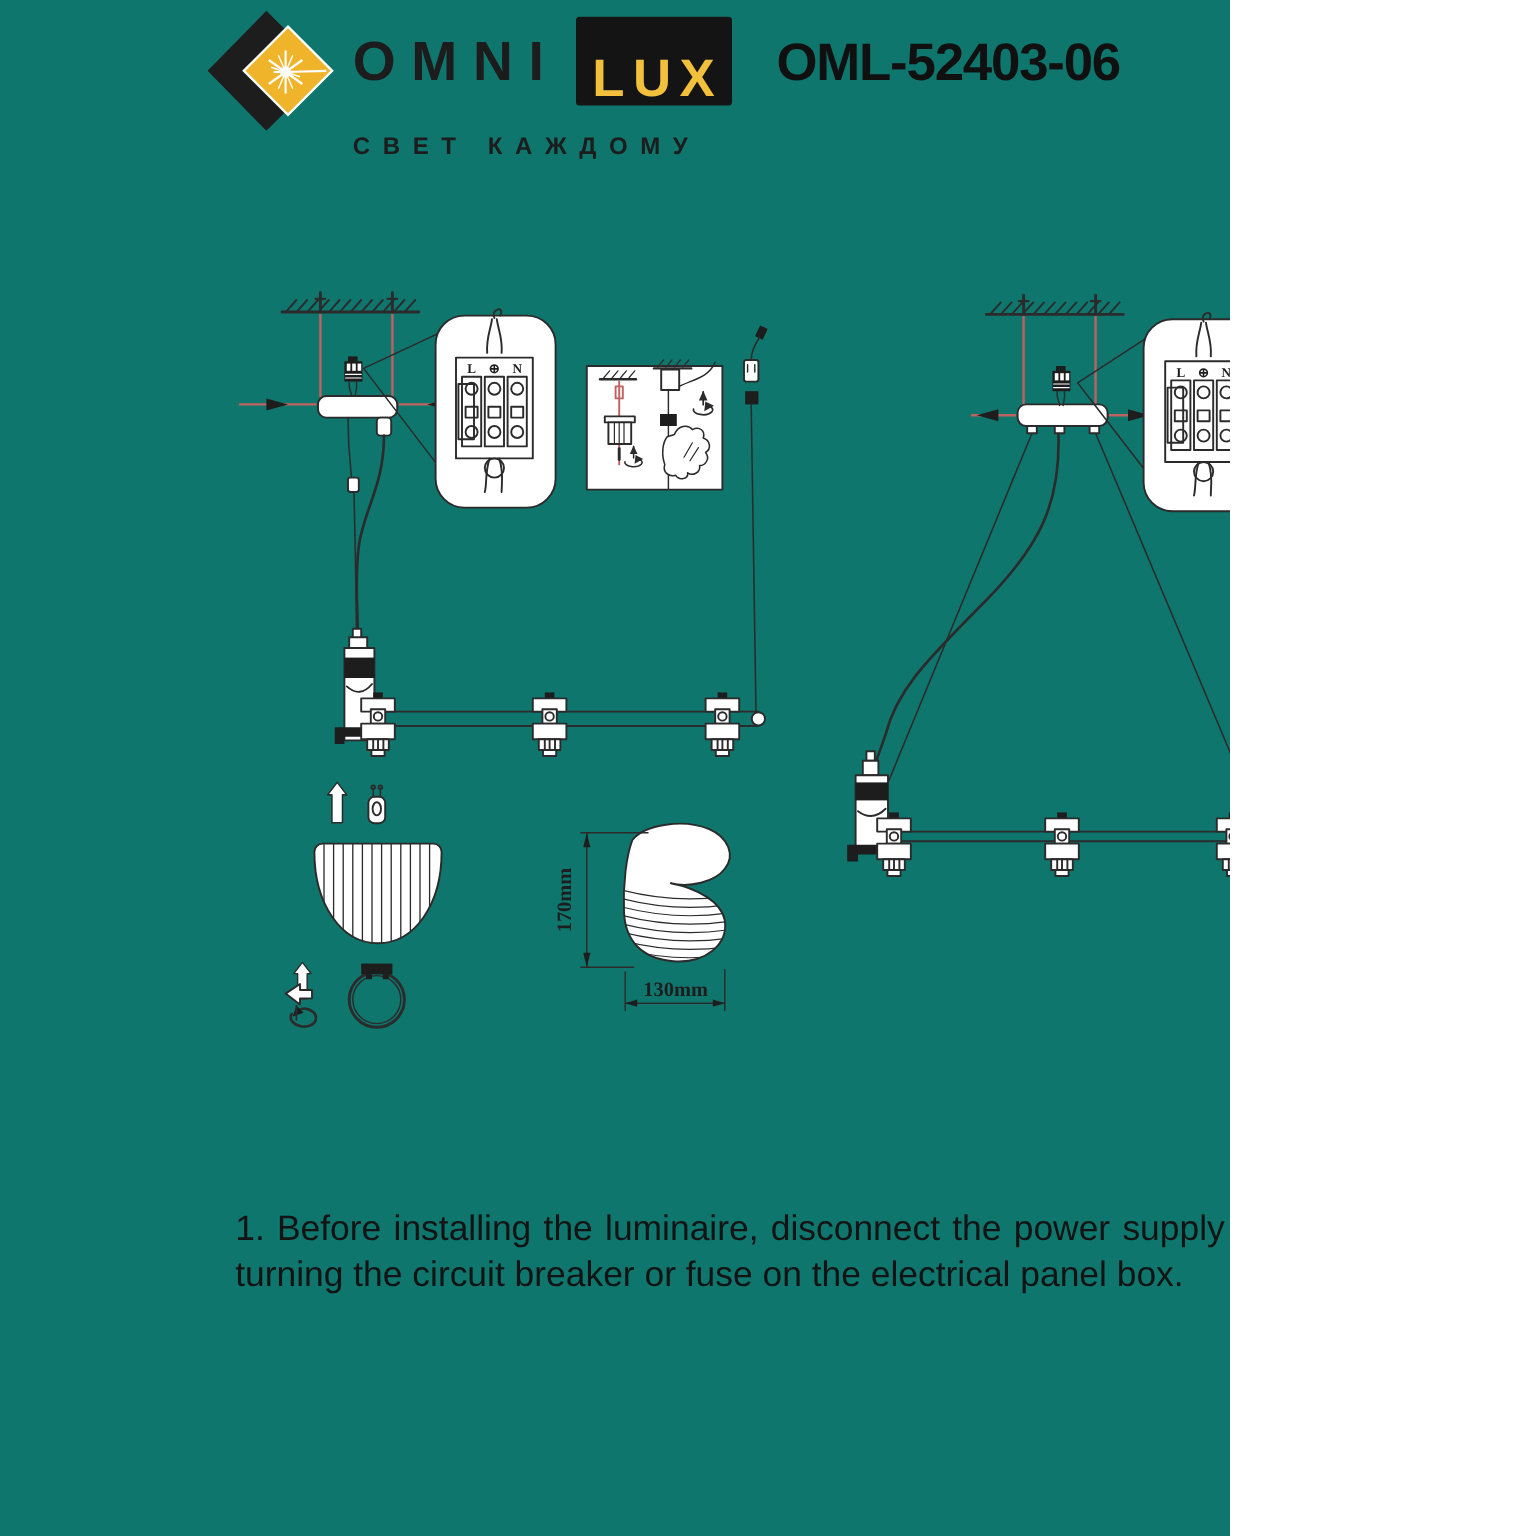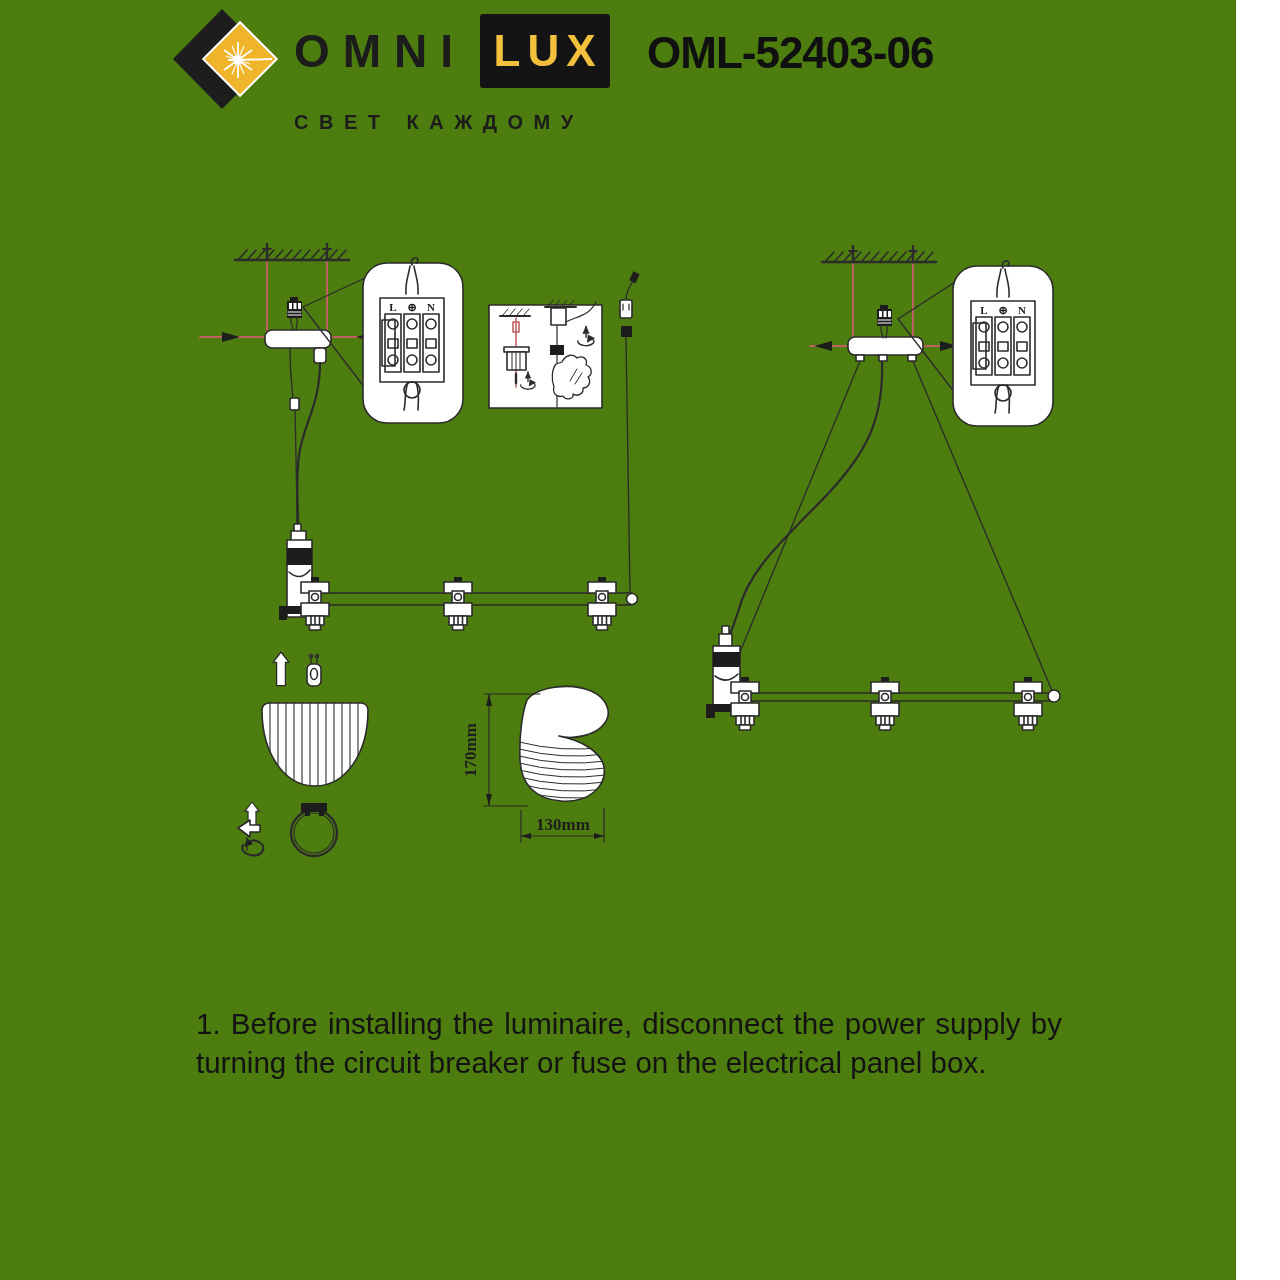--- a/index.html
+++ b/index.html
@@ -1,23 +1,23 @@
 <!DOCTYPE html>
 <html><head>
 <meta charset="utf-8">
 <style>
   html,body{margin:0;padding:0;background:#ffffff;}
-  .page{position:relative;width:1236px;height:1280px;background:#4d7c0f;overflow:hidden;
+  .page{position:relative;width:1025px;height:1280px;background:#0f766e;overflow:hidden;
         font-family:"Liberation Sans",sans-serif;color:#1d1d1d;}
   
   .logo-icon{position:absolute;left:162px;top:8px;}
   .brand{position:absolute;left:294px;top:14px;}
   .brand-row{display:flex;align-items:center;gap:14px;}
   .brand-omni{font-size:46px;font-weight:bold;letter-spacing:13px;color:#1c1c1c;line-height:1;}
-  .lux-box{background:#141414;width:130px;height:74px;display:flex;align-items:center;justify-content:center;border-radius:3px;}
+  .lux-box{background:#141414;width:130px;height:74px;display:flex;align-items:flex-end;justify-content:center;border-radius:3px;}
   .brand-lux{font-size:44px;font-weight:bold;letter-spacing:7px;color:#f2c03c;line-height:1;padding-left:6px;}
   .brand-tagline{margin-top:23px;font-size:20px;font-weight:bold;letter-spacing:10.5px;color:#1c1c1c;white-space:nowrap;}
   .model{position:absolute;left:615px;top:28px;font-size:44px;font-weight:bold;letter-spacing:-1px;color:#101010;white-space:nowrap;margin-left:32px;}
   
   .diagram{position:absolute;left:0;top:0;width:1280px;height:1280px;}
   .dimtext{font-family:"Liberation Serif",serif;font-size:17px;font-weight:bold;}
   .tlabel{font-family:"Liberation Serif",serif;font-size:11px;font-weight:bold;}
   
   .instructions{position:absolute;left:184px;top:993px;width:890px;font-size:29.5px;line-height:38.5px;color:#131313;}
   .instructions p{margin:12px;text-align:justify;}

